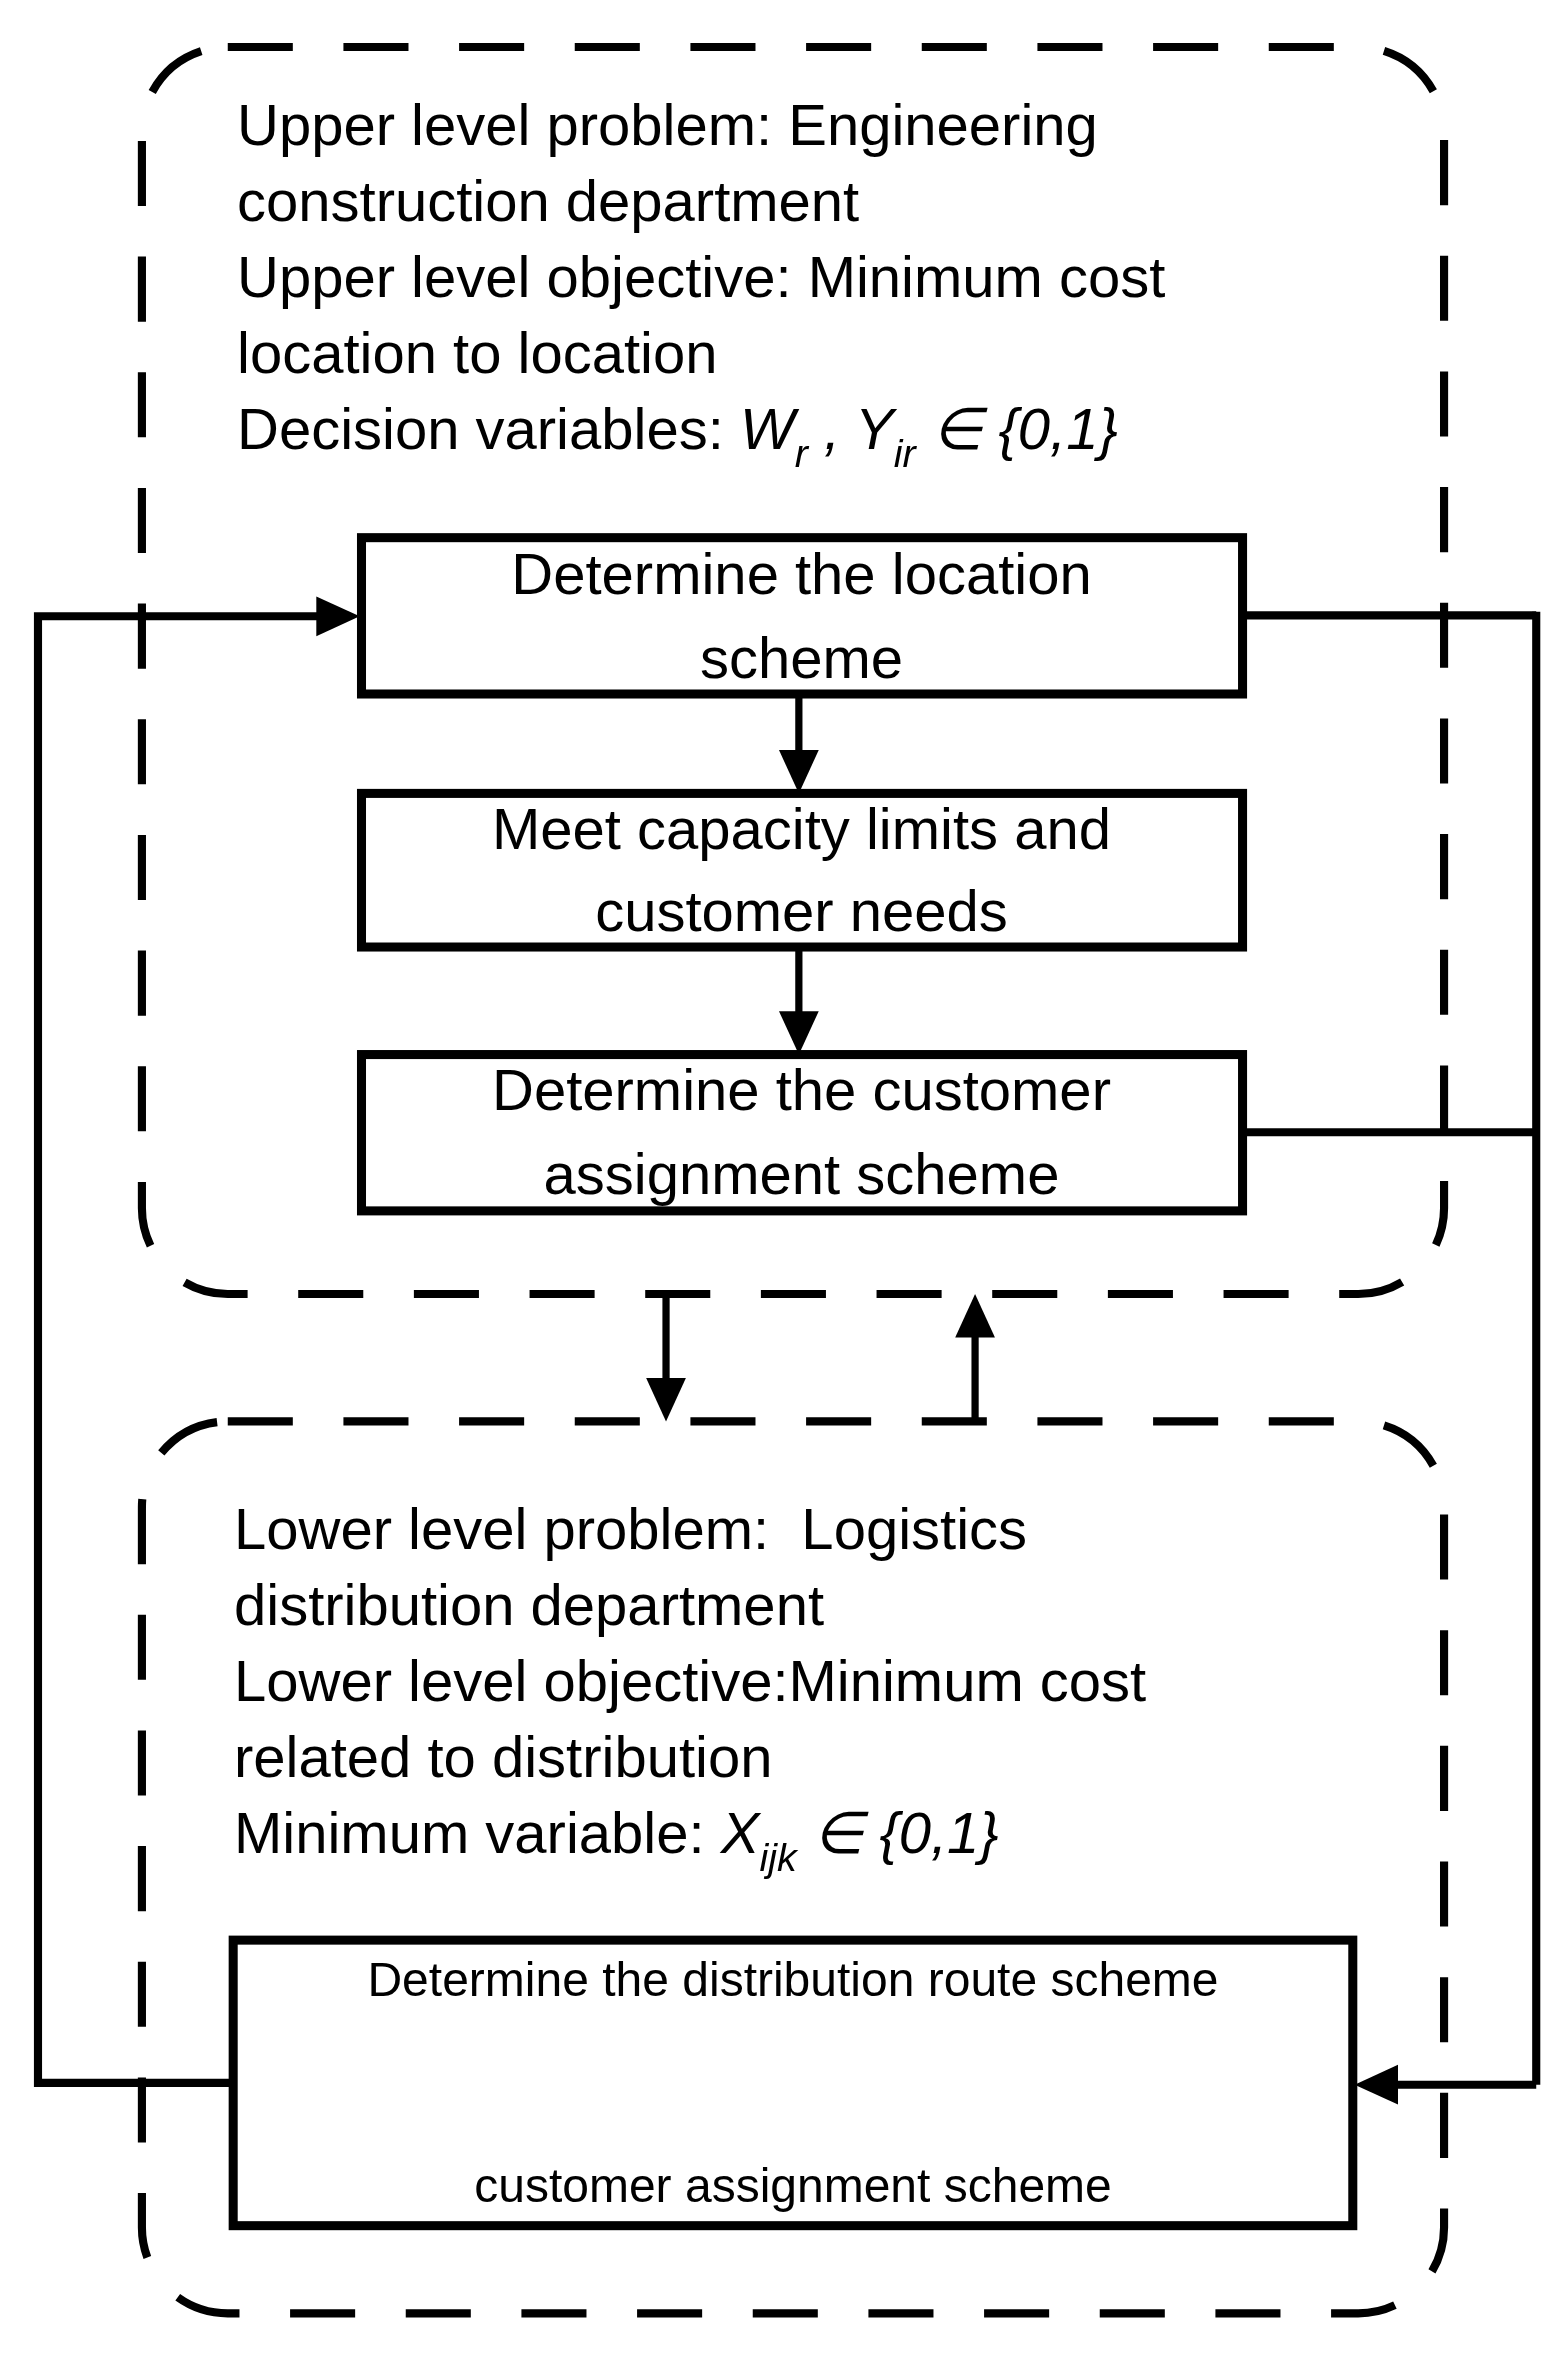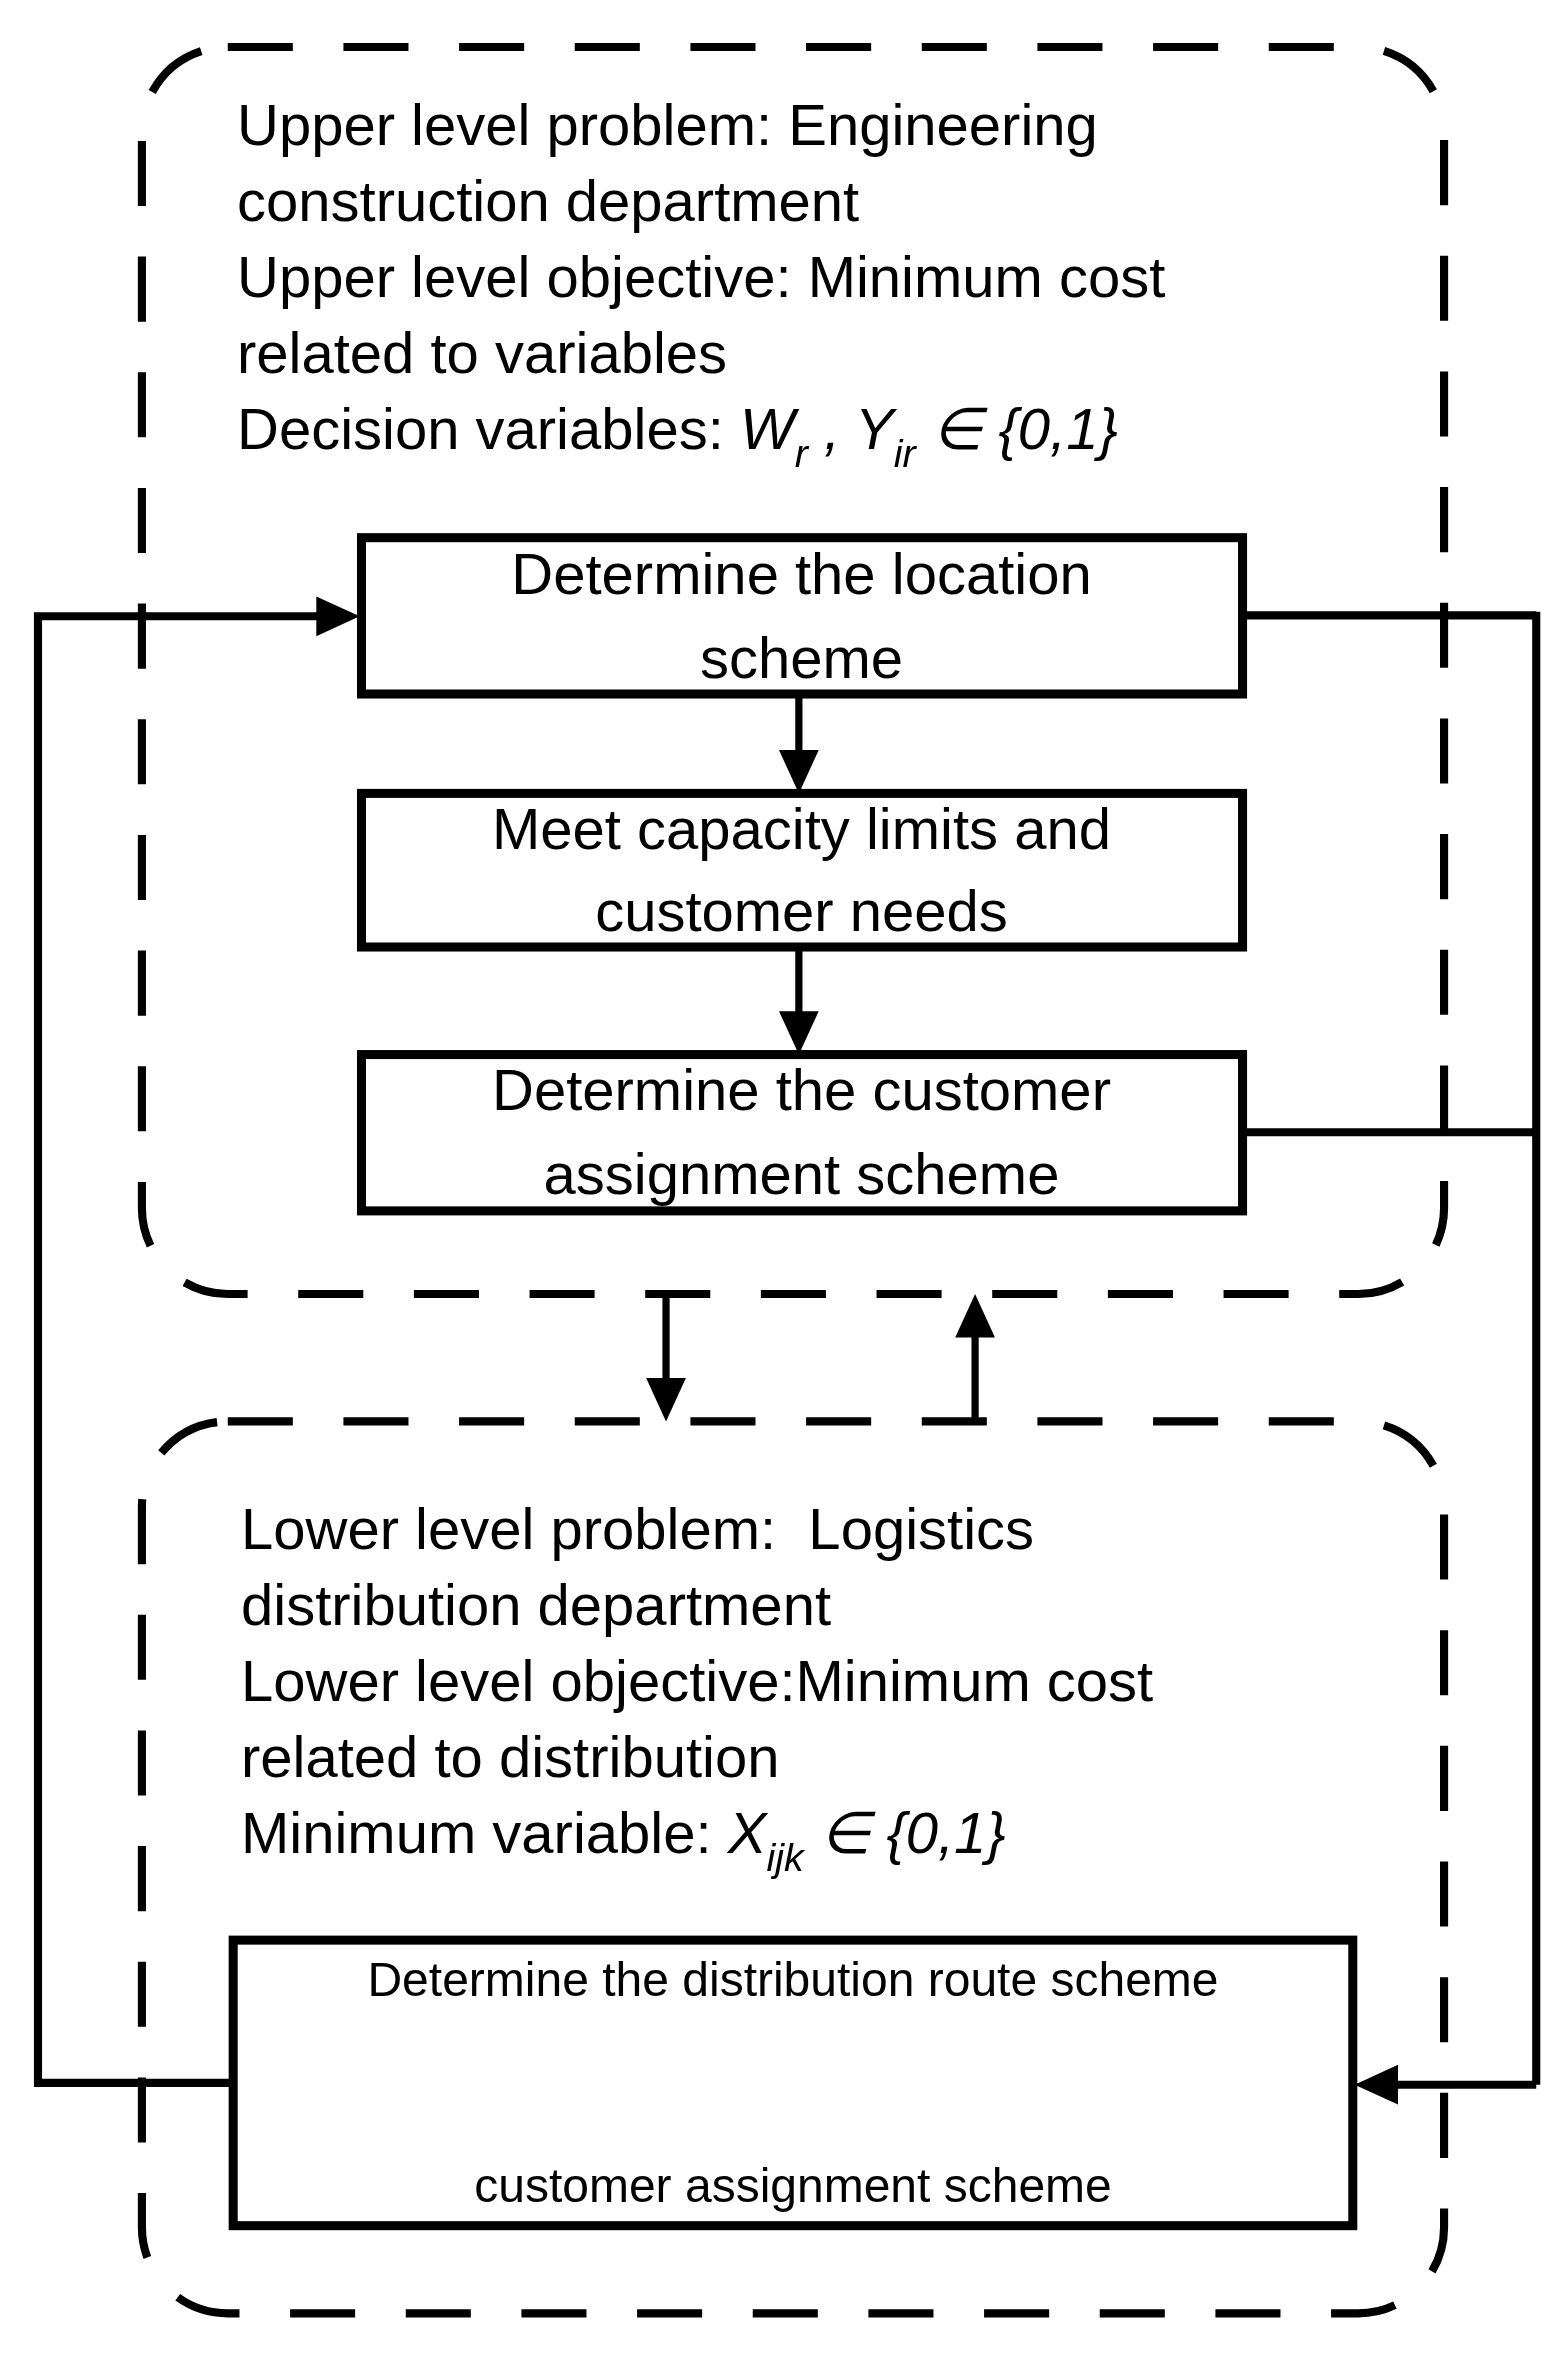--- a/index.html
+++ b/index.html
@@ -76,40 +76,40 @@
     <line x1="1375" y1="1253" x2="1700" y2="1253" stroke="#000" stroke-width="9"></line>
     <line x1="1700" y1="677" x2="1700" y2="2307" stroke="#000" stroke-width="9"></line>
     <line x1="1700" y1="2307" x2="1547" y2="2307" stroke="#000" stroke-width="9"></line>
     <polygon points="1499,2307 1547,2285 1547,2329" fill="#000"></polygon>
   </svg>
 
   <div class="textblock" style="left:237px; top:87px; width:1166px;">
     <div class="tline">Upper level problem: Engineering</div>
     <div class="tline">construction department</div>
     <div class="tline">Upper level objective: Minimum cost</div>
-    <div class="tline">related to variables</div>
+    <div class="tline">location to location</div>
     <div class="tline"><span>Decision variables: </span><span class="math"><span>W</span><sub>r</sub><span> , </span><span>Y</span><sub>ir</sub><span> ∈ </span><span>{0,1}</span></span></div>
   </div>
 
   <div class="boxlabel" style="left:361px; top:538px; width:881px; height:156px;">
     <div>Determine the location</div>
     <div>scheme</div>
   </div>
 
   <div class="boxlabel" style="left:361px; top:793px; width:881px; height:154px;">
     <div>Meet capacity limits and</div>
     <div>customer needs</div>
   </div>
 
   <div class="boxlabel" style="left:361px; top:1054px; width:881px; height:156px;">
     <div>Determine the customer</div>
     <div>assignment scheme</div>
   </div>
 
-  <div class="textblock" style="left:241px; top:1491px; width:1166px;">
+  <div class="textblock" style="left:234px; top:1491px; width:1166px;">
     <div class="tline">Lower level problem:  Logistics</div>
     <div class="tline">distribution department</div>
     <div class="tline">Lower level objective:Minimum cost</div>
     <div class="tline">related to distribution</div>
     <div class="tline"><span>Minimum variable: </span><span class="math"><span>X</span><sub>ijk</sub><span> ∈ </span><span>{0,1}</span></span></div>
   </div>
 
   <div class="boxlabel small" style="left:233px; top:1940px; width:1120px; height:286px;">
     <div>Determine the distribution route scheme</div>
     <div>customer assignment scheme</div>

